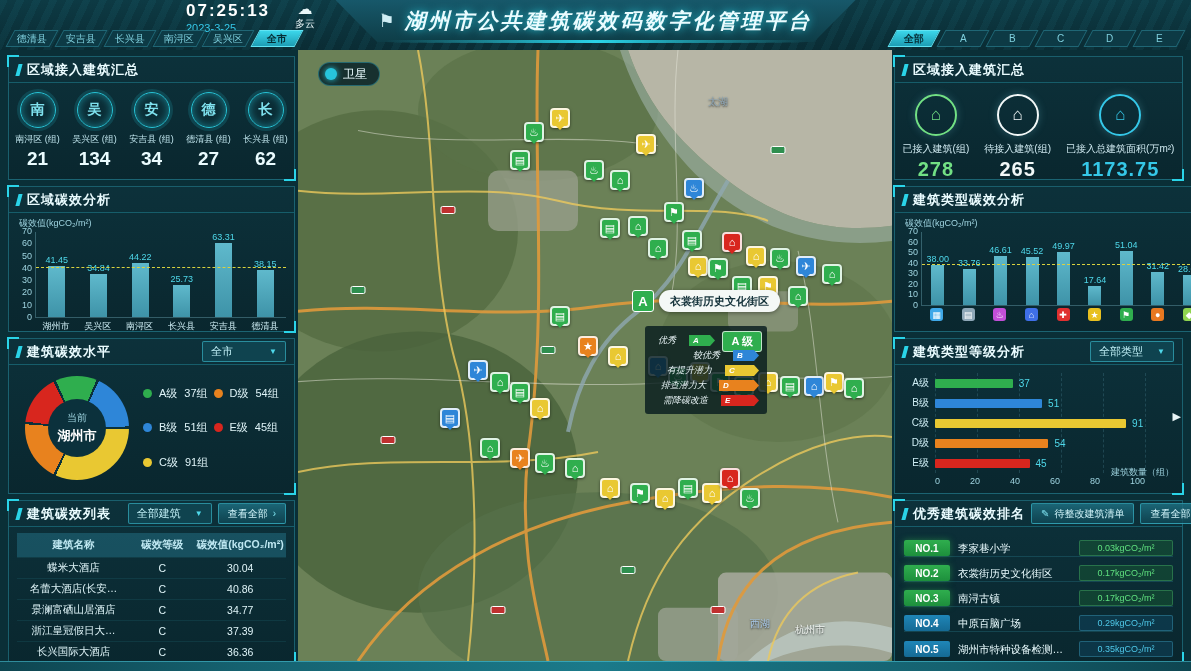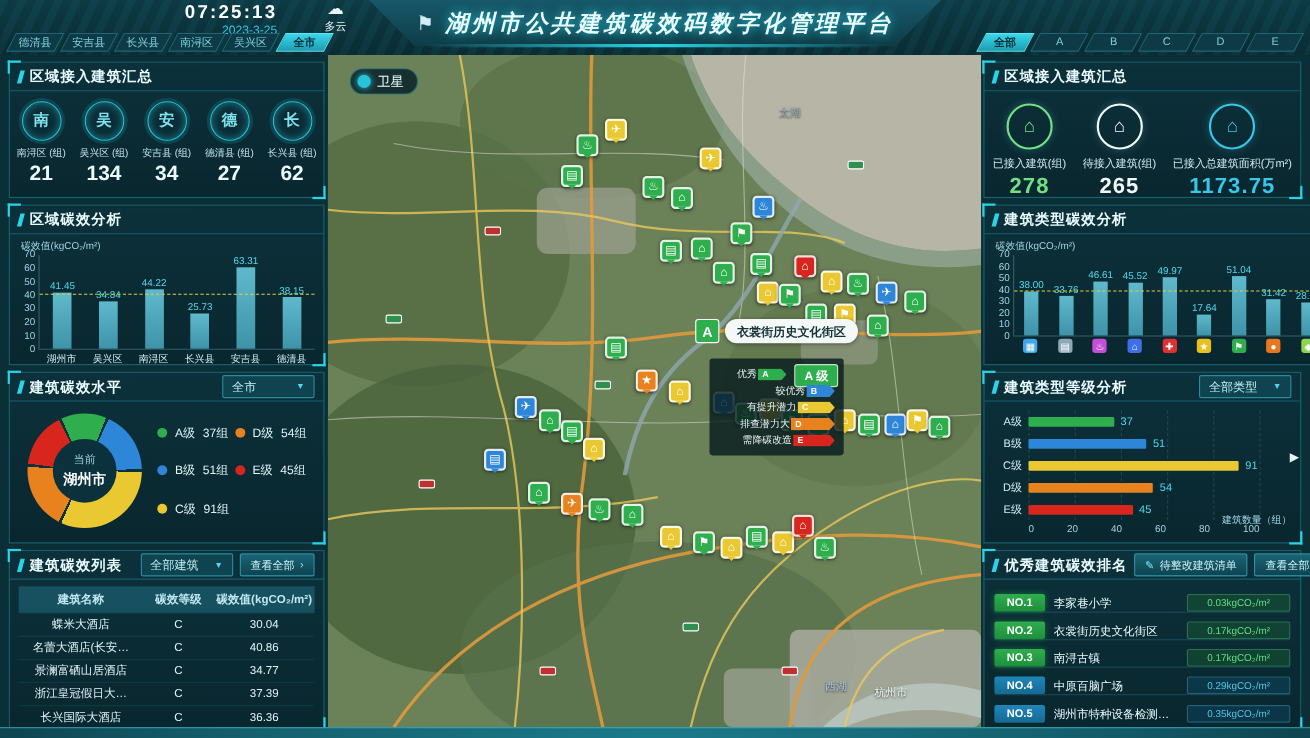--- a/index.html
+++ b/index.html
@@ -13,21 +13,21 @@
     background:repeating-linear-gradient(115deg,rgba(45,160,180,.08) 0 7px,transparent 7px 15px);}
   .banner{position:absolute;left:50%;top:0;transform:translateX(-50%);width:520px;height:42px;
     clip-path:polygon(0 0,100% 0,92% 100%,8% 100%);
     background:linear-gradient(180deg,#17586a,#0e3d47);
     display:flex;align-items:center;justify-content:center;gap:10px;z-index:4;}
   .banner-edge{position:absolute;left:50%;top:40px;transform:translateX(-50%);width:420px;height:3px;
     background:linear-gradient(90deg,transparent,#2ad4e8,transparent);z-index:4;}
   .title{font-size:21px;font-weight:bold;color:#eafcff;letter-spacing:3px;
     text-shadow:0 0 10px rgba(42,212,232,.9);white-space:nowrap;font-style:italic;}
   .map-glyph{color:#cfeef5;font-size:18px;}
-  .clock{position:absolute;left:168px;top:1px;text-align:right;z-index:5;}
+  .clock{position:absolute;left:186px;top:1px;text-align:left;z-index:5;}
   .clock .time{font-size:17px;font-weight:bold;color:#ffffff;letter-spacing:2px;}
   .clock .date{font-size:11px;color:#35c8e8;margin-top:1px;}
   .weather{position:absolute;left:295px;top:1px;text-align:center;z-index:5;color:#e8f6f8;}
   .weather .cloud{font-size:15px;line-height:15px;}
   .weather .wtxt{font-size:10px;margin-top:1px;}
 
   
   .tabs{position:absolute;top:30px;display:flex;gap:5px;z-index:6;}
   .tabs.left{left:10px;}
   .tabs.right{right:10px;}
@@ -54,21 +54,21 @@
     transform:translate(-50%,-50%);white-space:nowrap;z-index:2;}
   .shield{position:absolute;width:15px;height:8px;border:1px solid #fff;border-radius:2px;
     transform:translate(-50%,-50%);z-index:2;}
   .tooltip{position:absolute;left:334px;top:240px;display:flex;align-items:center;gap:5px;z-index:6;}
   .tt-badge{width:22px;height:22px;background:#2fae4e;border:1px solid #fff;border-radius:3px;
     color:#fff;font-weight:bold;font-size:13px;display:flex;align-items:center;justify-content:center;}
   .tt-pill{height:22px;background:#f4f8f6;border-radius:11px;padding:0 11px;display:flex;align-items:center;
     font-size:11px;color:#14323a;font-weight:bold;white-space:nowrap;box-shadow:0 1px 4px rgba(0,0,0,.4);}
   .maplegend{position:absolute;left:347px;top:276px;width:122px;background:rgba(7,28,30,.82);
     border-radius:3px;padding:7px 8px 6px;z-index:6;}
-  .mlrow{display:flex;align-items:center;justify-content:flex-end;gap:1px;height:15px;}
+  .mlrow{display:flex;align-items:center;justify-content:flex-end;gap:13px;height:15px;font-style:italic;}
   .mlrow:first-child{margin-right:44px;}
   .mllab{font-size:9px;color:#e8f4f6;white-space:nowrap;}
   .mltag{height:11px;display:flex;align-items:center;padding:0 2px 0 4px;font-size:8px;color:#fff;font-weight:bold;
     clip-path:polygon(0 0,calc(100% - 5px) 0,100% 50%,calc(100% - 5px) 100%,0 100%);}
   .curbadge{position:absolute;right:5px;top:5px;background:#2fae4e;color:#fff;font-weight:bold;font-size:11px;
     padding:2px 8px;border-radius:3px;border:1px solid rgba(255,255,255,.7);white-space:nowrap;}
 
   
   .panel{position:absolute;z-index:4;
     background:linear-gradient(180deg,rgba(12,49,59,.94),rgba(9,38,46,.94));

